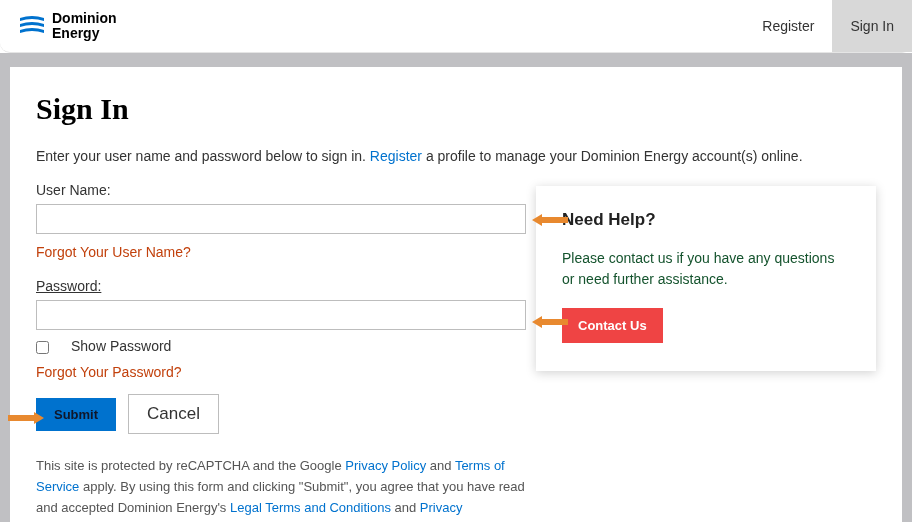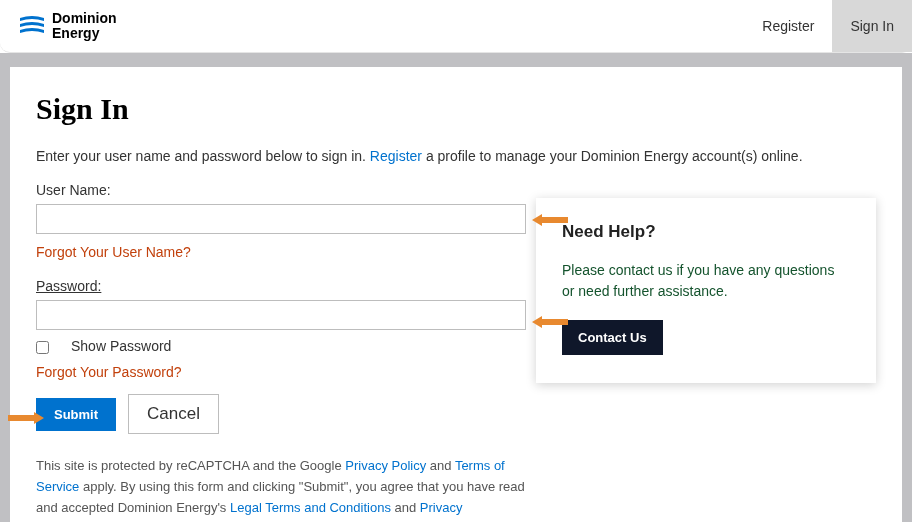--- a/index.html
+++ b/index.html
@@ -29,29 +29,29 @@
     .field-label { display: block; color: #333; font-size: 14px; margin-bottom: 6px; }
     .text-input { width: 100%; height: 30px; border: 1px solid #bdbdbd; padding: 4px 8px; font-size: 14px; }
     .help-link { display: inline-block; margin-top: 10px; color: #c2410c; text-decoration: none; font-size: 14px; cursor: pointer; }
     
     .field-group { margin-bottom: 18px; }
     
     .checkbox-row { display: flex; align-items: flex-end; gap: 22px; margin-top: 6px; margin-bottom: 10px; }
     .checkbox-row input { width: 13px; height: 13px; }
     
     .button-row { display: flex; gap: 12px; margin-top: 14px; margin-bottom: 22px; align-items: center; }
-    .btn-primary { background: #0072CE; color: #ffffff; border: none; padding: 9px 18px; font-size: 13px; font-weight: bold; cursor: pointer; }
+    .btn-primary { background: #0072CE; color: #0f172a; border: none; padding: 9px 18px; font-size: 13px; font-weight: bold; cursor: pointer; }
     .btn-secondary { background: #fff; color: #333; border: 1px solid #bdbdbd; padding: 9px 18px; font-size: 17px; cursor: pointer; }
     
     .footer-text { font-size: 13px; color: #555; line-height: 1.6; max-width: 520px; }
     
-    .help-panel { position: absolute; top: 16px; right: 0; width: 340px; background: #fff; box-shadow: 0 2px 10px rgba(0,0,0,0.18); padding: 24px 26px 28px 26px; }
+    .help-panel { position: absolute; top: 4px; right: 0; width: 340px; background: #fff; box-shadow: 0 2px 10px rgba(0,0,0,0.18); padding: 24px 26px 28px 26px; }
     .help-panel h3 { font-size: 17px; font-weight: 600; color: #222; margin-bottom: 18px; }
     .help-panel p { font-size: 14px; color: #14532d; line-height: 1.5; margin-bottom: 18px; }
-    .btn-contact { background: #0f172a; color: #fff; border: none; padding: 10px 16px; font-size: 13px; font-weight: bold; cursor: pointer; }
+    .btn-contact { background: #ef4444; color: #fff; border: none; padding: 10px 16px; font-size: 13px; font-weight: bold; cursor: pointer; }
     
     .arrow { position: absolute; width: 36px; height: 16px; pointer-events: none; }
     .arrow svg { display: block; }
   </style>
 </head>
 <body>
 
 <div class="top-header">
   <div class="logo-area">
     <span class="logo-icon">

